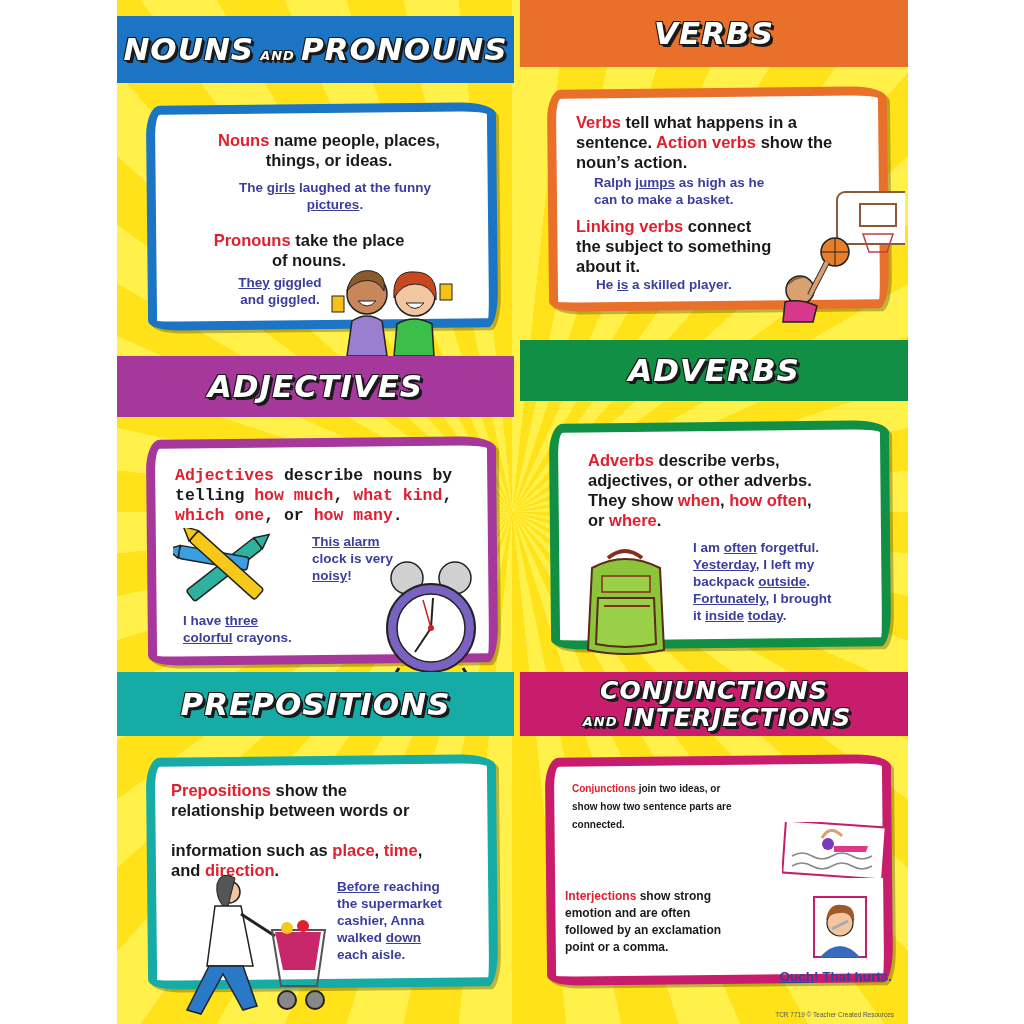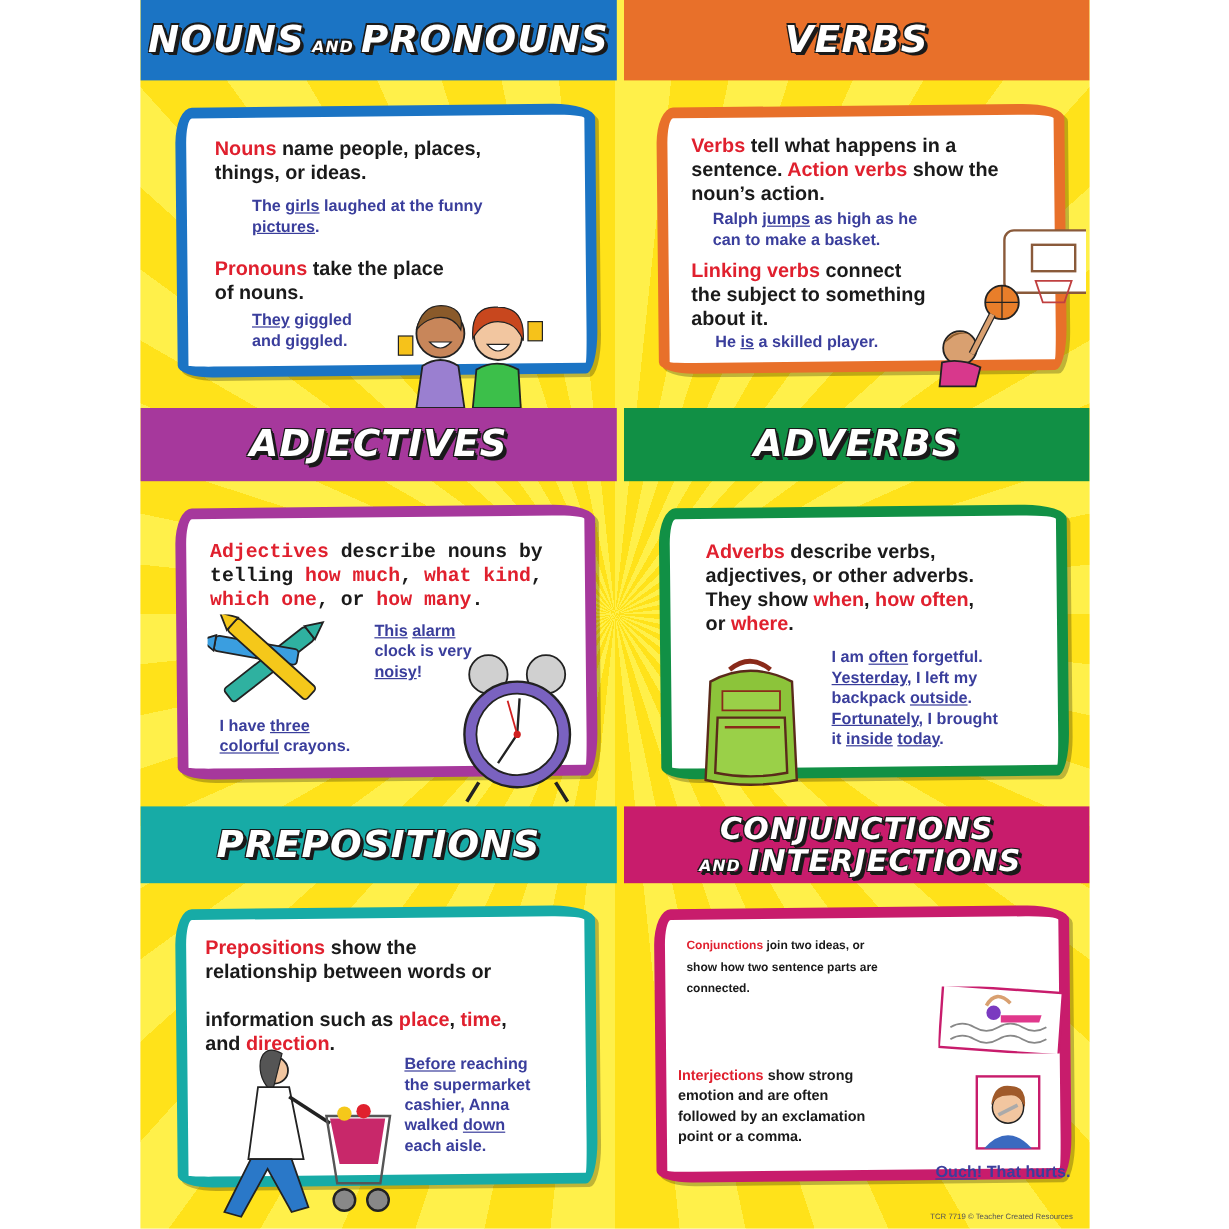--- a/index.html
+++ b/index.html
@@ -45,21 +45,21 @@
   }
 
   
   .illo { position: absolute; }
 </style>
 </head>
 <body>
 
 <div class="poster">
 
-  <div class="panel" style="left:0;top:0;width:397px;height:338px;">
+  <div class="panel" style="left:0;top:16px;width:397px;height:338px;text-align:center;">
     <div class="header" style="height:67px;background:#1b74c4;">
       <span class="line">
         <span class="big">NOUNS</span><span class="small">AND</span><span class="big">PRONOUNS</span>
       </span>
     </div>
     <div class="card" style="left:30px;top:88px;width:350px;height:225px;border-color:#1b74c4;"></div>
     <div class="t" style="left:62px;top:114px;width:300px;">
       <span class="red">Nouns</span><span> name people, places,</span><br>
       <span>things, or ideas.</span>
     </div>
@@ -118,21 +118,21 @@
       <circle cx="80" cy="62" r="14" fill="#e87e2a" stroke="#222" stroke-width="1.5"></circle>
       <path d="M66 62 H94 M80 48 V76" stroke="#222" stroke-width="1"></path>
       <circle cx="45" cy="100" r="14" fill="#d9a070" stroke="#222" stroke-width="1.5"></circle>
       <path d="M32 96 Q40 82 56 90 Q50 86 40 90 Z" fill="#8a5a2a"></path>
       <path d="M30 112 Q45 108 62 116 L58 132 L28 132 Z" fill="#d8388c" stroke="#222" stroke-width="1.5"></path>
       <path d="M55 105 L72 72" stroke="#222" stroke-width="6"></path>
       <path d="M55 105 L72 72" stroke="#d9a070" stroke-width="4"></path>
     </svg>
   </div>
 
-  <div class="panel" style="left:0;top:340px;width:397px;height:376px;">
+  <div class="panel" style="left:0;top:356px;width:397px;height:376px;">
     <div class="header" style="height:61px;background:#a6389c;">
       <span class="big">ADJECTIVES</span>
     </div>
     <div class="card" style="left:30px;top:82px;width:350px;height:226px;border-color:#a6389c;"></div>
     <div class="t" style="left:58px;top:110px;width:320px;font-family:Liberation Mono, monospace;">
       <span class="red">Adjectives</span><span> describe nouns by</span><br>
       <span>telling </span><span class="red">how much</span><span>, </span><span class="red">what kind</span><span>,</span><br>
       <span class="red">which one</span><span>, or </span><span class="red">how many</span><span>.</span>
     </div>
     <div class="ex" style="left:195px;top:177px;width:110px;">

